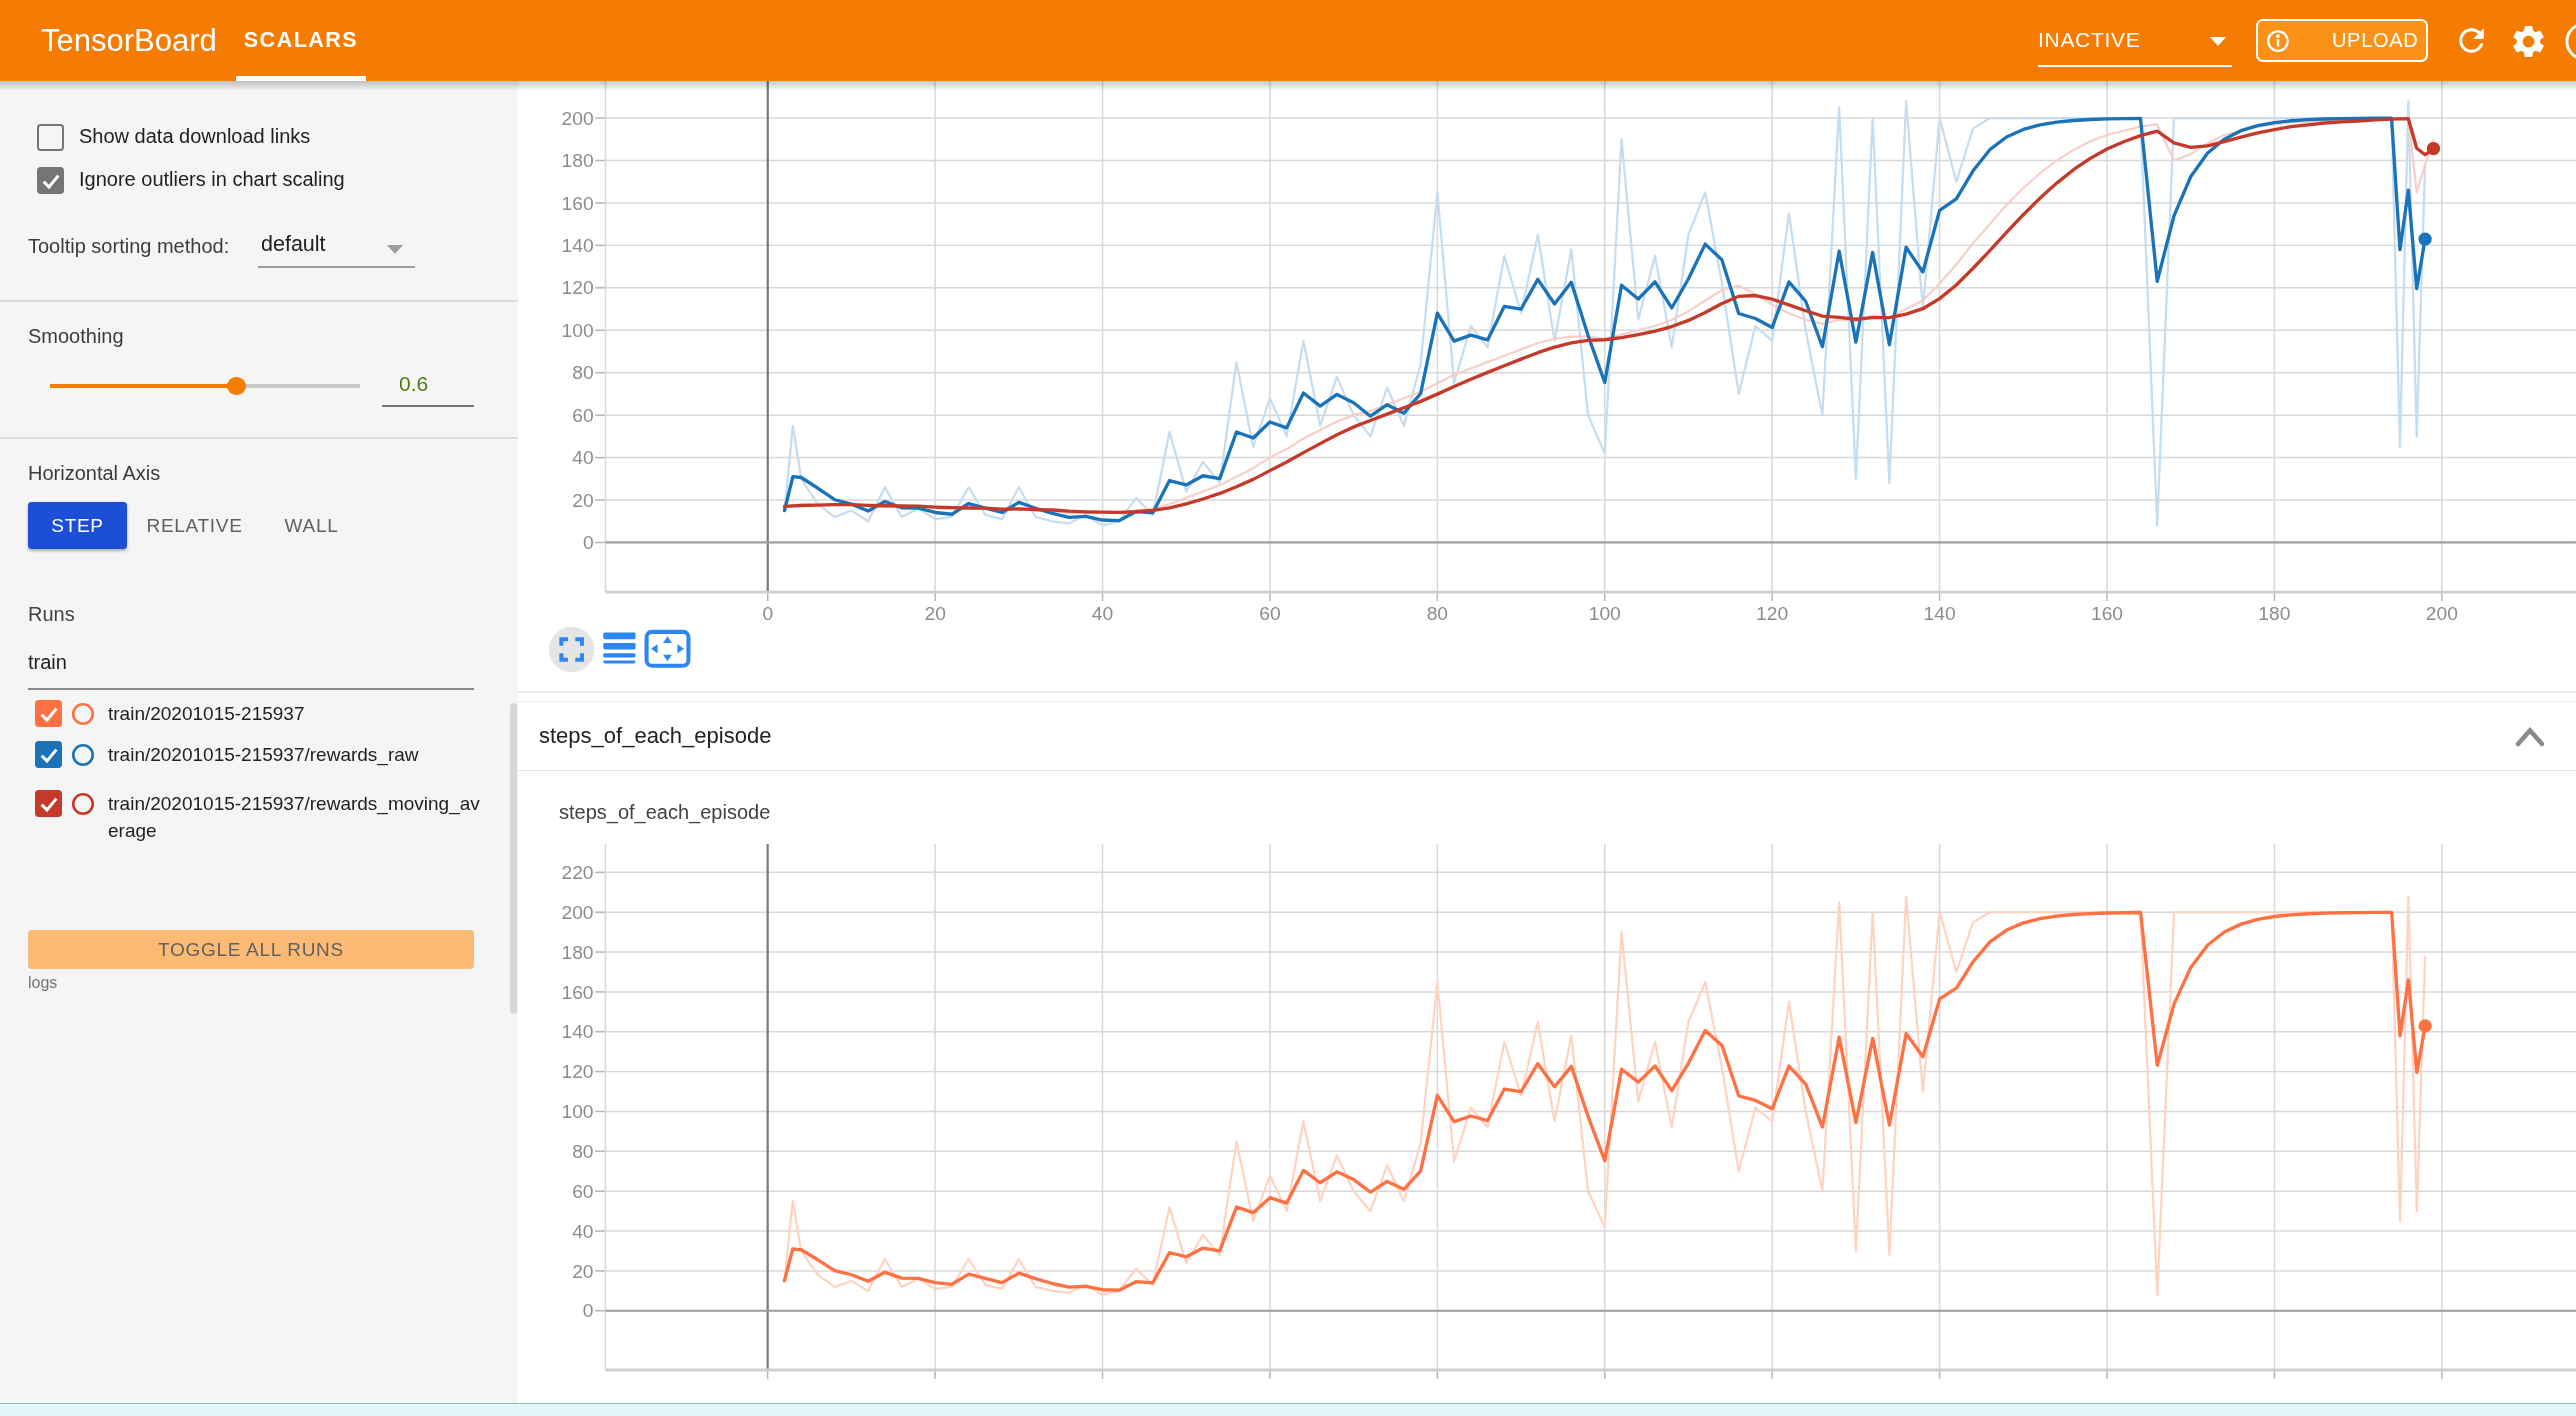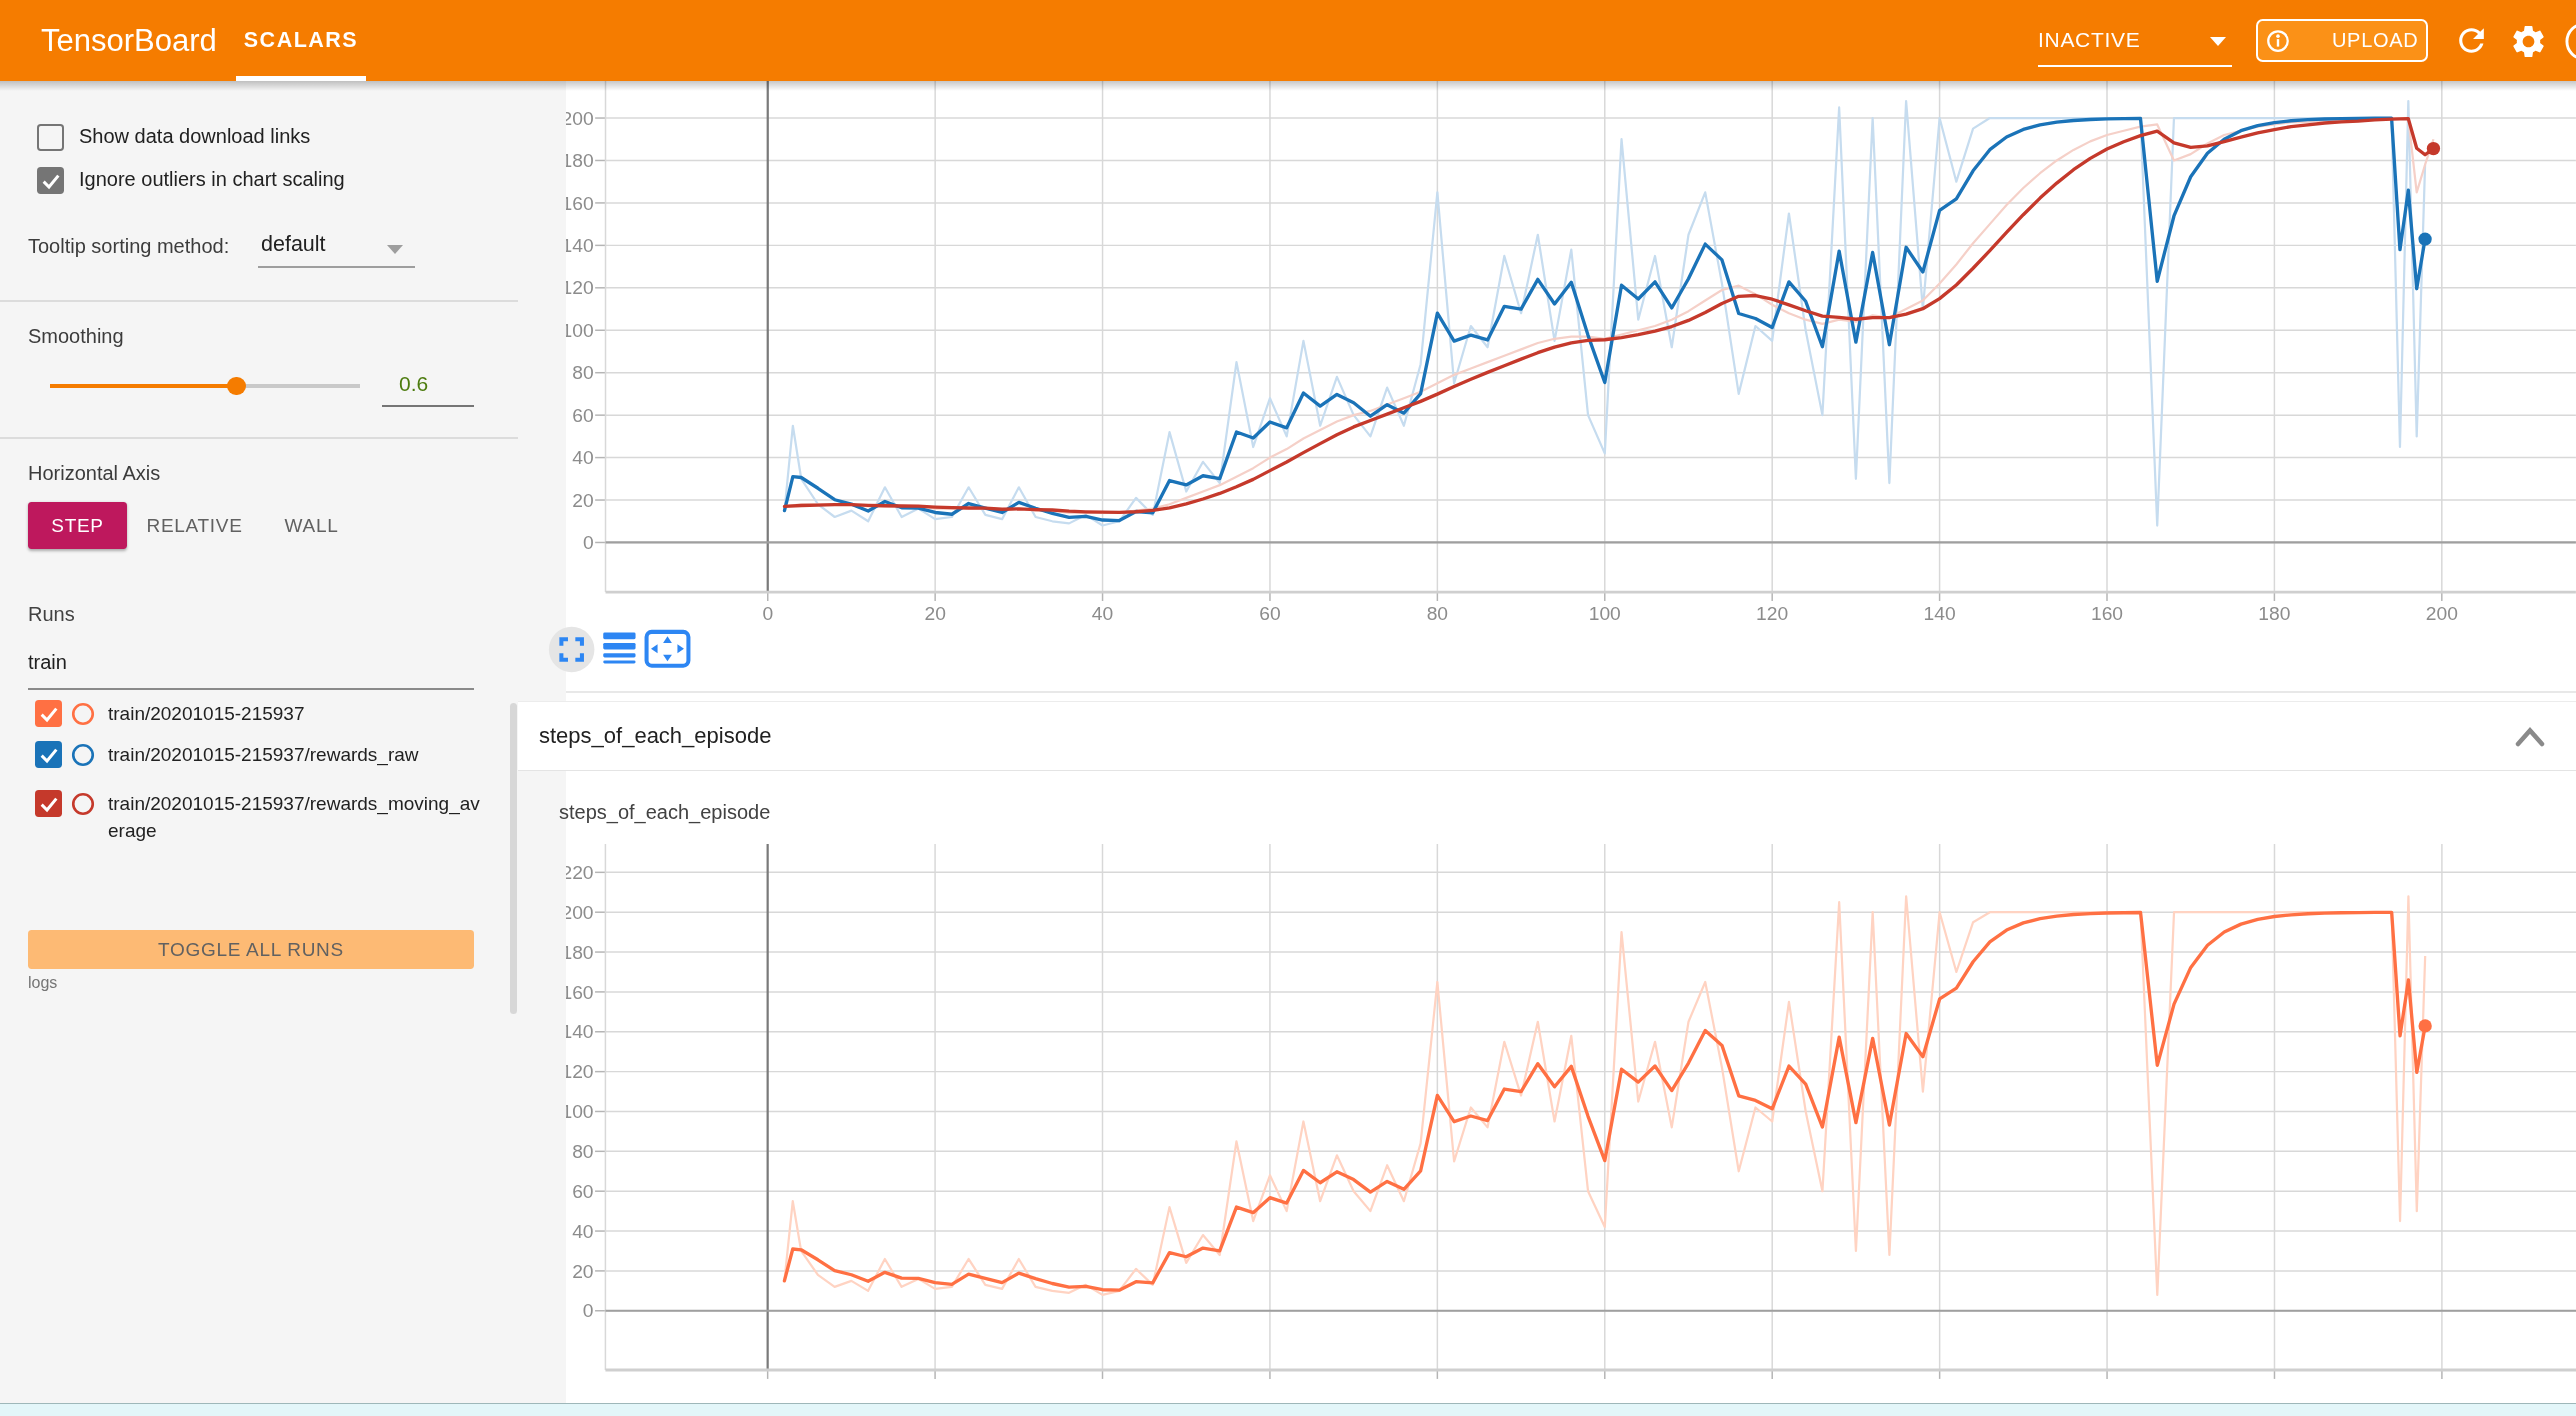--- a/index.html
+++ b/index.html
@@ -17,38 +17,38 @@
   .tab-underline{position:absolute;left:236px;bottom:0;width:130px;height:5.2px;background:#fff;}
   .status{position:absolute;left:2038px;top:0;line-height:79px;color:#fff;font-size:21px;letter-spacing:0.7px;cursor:pointer;}
   .status-caret{position:absolute;left:2210px;top:37px;width:0;height:0;
     border-left:8.1px solid transparent;border-right:8.1px solid transparent;border-top:9.6px solid #fff;}
   .status-underline{position:absolute;left:2038px;top:65px;width:194px;height:1.5px;background:#fff;}
   .upload-btn{position:absolute;left:2256px;top:19px;width:172px;height:43px;border:2.2px solid #fff;border-radius:6.7px;
     background:#fb9117;display:flex;align-items:center;justify-content:center;gap:10.4px;cursor:pointer;box-sizing:border-box;}
   .upload-label{color:#fff;font-size:20px;font-weight:500;letter-spacing:0.7px;margin-left:32px;}
   .hicon{position:absolute;cursor:pointer;}
   
-  .sidebar{position:absolute;left:0;top:81px;width:518px;height:1335px;background:#f5f5f5;z-index:5;padding-left:48px;}
+  .sidebar{position:absolute;left:0;top:81px;width:518px;height:1335px;background:#f5f5f5;z-index:5;}
   .cb-box{position:absolute;left:37px;width:27px;height:27px;border-radius:3.7px;box-sizing:border-box;border:2.2px solid #757575;background:transparent;cursor:pointer;}
   .cb-box.checked{border:none;background:#757575;}
   .cb-box svg{position:absolute;left:1.5px;top:1.5px;display:none;}
   .cb-box.checked svg{display:block;}
   .cb-label{position:absolute;left:79px;font-size:20px;color:#212121;}
   .sb-divider{position:absolute;left:0;width:518px;height:1.5px;background:#dcdcdc;}
   .sb-label{position:absolute;left:28px;font-size:20px;color:#3c3c3c;}
   .dd-value{position:absolute;left:261px;font-size:21.5px;color:#212121;cursor:pointer;}
   .dd-underline{position:absolute;left:258px;width:157px;height:1.5px;background:#9e9e9e;}
   .dd-caret{position:absolute;left:387px;width:0;height:0;border-left:8.1px solid transparent;border-right:8.1px solid transparent;border-top:9.6px solid #9e9e9e;}
   .slider-track{position:absolute;left:50px;top:384px;width:310px;height:3.7px;background:#c9c9c9;cursor:pointer;}
   .slider-fill{position:absolute;left:0;top:0;height:3.7px;background:#f57c00;}
   .slider-thumb{position:absolute;top:-7.4px;width:18.5px;height:18.5px;border-radius:50%;background:#f57c00;cursor:pointer;}
   .smooth-value{position:absolute;left:399px;top:373px;font-size:21px;color:#4d7c0f;}
   .smooth-underline{position:absolute;left:382px;top:406px;width:92px;height:1.5px;background:#757575;}
   .axis-btn{position:absolute;top:502px;height:47px;border-radius:3.7px;text-align:center;line-height:47px;font-size:19px;letter-spacing:0.7px;cursor:pointer;color:#616161;}
-  .axis-btn.selected{background:#be185d;color:#fff;box-shadow:0 1.5px 3px rgba(0,0,0,.3);}
+  .axis-btn.selected{background:#1d4ed8;color:#fff;box-shadow:0 1.5px 3px rgba(0,0,0,.3);}
   .runs-title{position:absolute;left:28px;top:604px;font-size:20px;color:#424242;}
   .runs-filter{position:absolute;left:28px;top:652px;width:444px;font-size:20px;color:#212121;background:transparent;border:none;outline:none;padding:0;font-family:"Liberation Sans",sans-serif;}
   .runs-filter-underline{position:absolute;left:28px;top:688px;width:446px;height:1.5px;background:#8a8a8a;}
   .run-row{position:absolute;left:0;width:518px;cursor:pointer;}
   .run-cb{position:absolute;left:35px;top:0;width:27px;height:27px;border-radius:3.7px;}
   .run-cb svg{position:absolute;left:1.5px;top:1.5px;}
   .run-circle{position:absolute;left:71px;top:1.5px;}
   .run-label{position:absolute;left:108px;top:0;width:374px;font-size:19px;color:#212121;line-height:27px;word-break:break-all;}
   .toggle-btn{position:absolute;left:28px;top:849px;width:446px;height:39px;background:#fdba74;border-radius:3.7px;
     text-align:center;line-height:39px;font-size:19px;color:#616161;letter-spacing:0.7px;cursor:pointer;}

